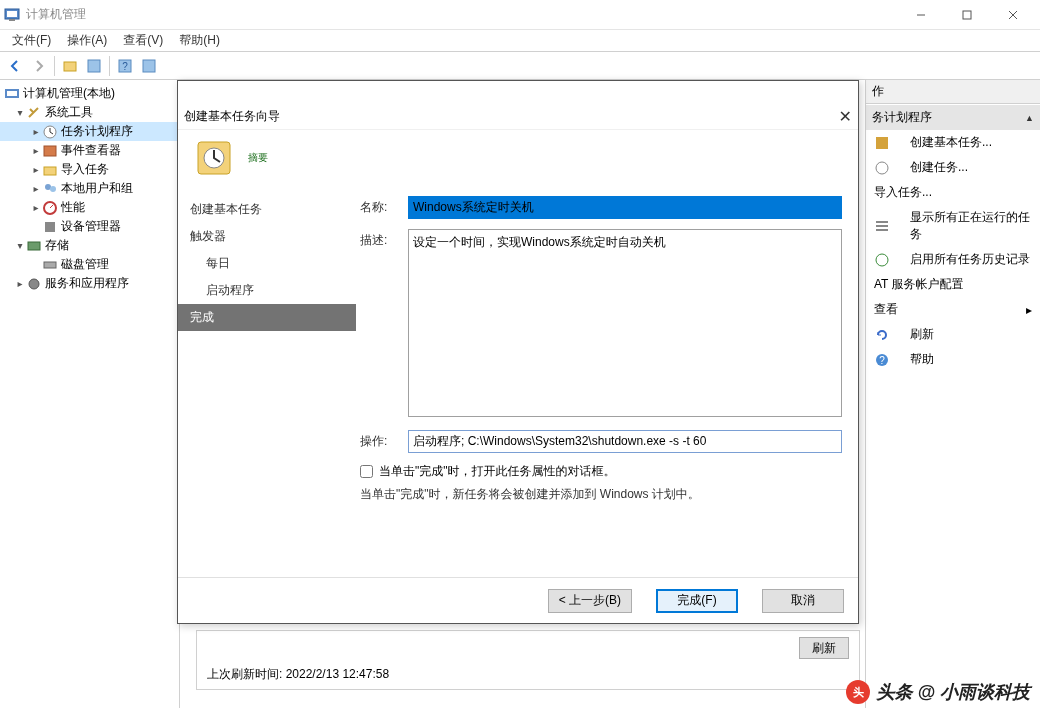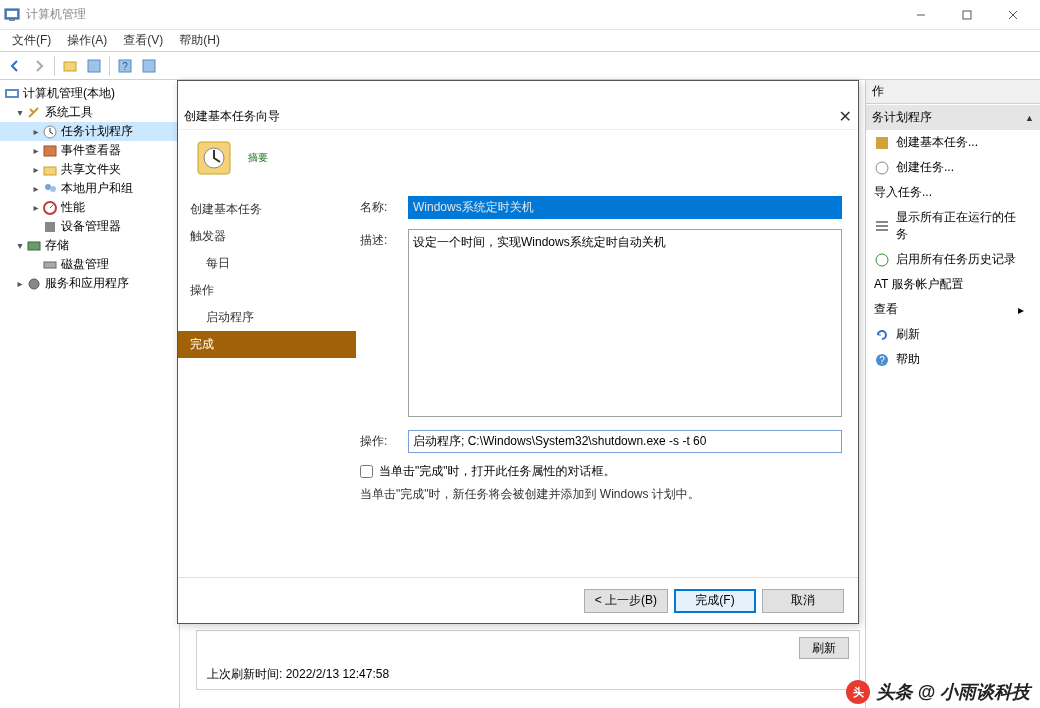--- a/index.html
+++ b/index.html
@@ -30,47 +30,47 @@
 .tree-panel .ticon { width: 16px; height: 16px; margin-right: 3px; display: inline-flex; align-items: center; justify-content: center; }
 .tree-panel .lvl1 { padding-left: 14px; }
 .tree-panel .lvl2 { padding-left: 30px; }
 .tree-panel .selected { background: #cce8ff; }
 
 .center { flex: 1; position: relative; background: #fff; }
 .right-panel { width: 175px; border-left: 1px solid #d0d0d0; background: #fff; }
 .right-panel .hdr { background: #f0f0f0; padding: 3px 6px; border-bottom: 1px solid #d0d0d0; font-weight: normal; }
 .right-panel .group-title { background: #e5e5e5; padding: 4px 6px; display: flex; justify-content: space-between; align-items: center; border-top: 1px solid #fff; }
 .right-panel .group-title .arrow { font-size: 9px; color: #333; }
-.right-panel .action { padding: 4px 16px 4px 8px; display: flex; align-items: center; gap: 6px; }
+.right-panel .action { padding: 4px 8px 4px 8px; display: flex; align-items: center; gap: 20px; }
 .right-panel .action .aicon { width: 16px; height: 16px; display: inline-flex; align-items: center; justify-content: center; }
 
 
 .wizard { position: absolute; left: 177px; top: 80px; width: 682px; height: 544px; background: #fff; border: 1px solid #555; box-shadow: 2px 2px 8px rgba(0,0,0,0.2); z-index: 100; display: flex; flex-direction: column; }
 .wizard-title { height: 26px; display: flex; align-items: center; padding: 0 6px; background: #fff; border-bottom: 1px solid #f0f0f0; margin-top: 23px; }
 .wizard-title .wt { flex: 1; font-size: 12px; }
 .wizard-title .close { width: 30px; text-align: right; font-size: 16px; color: #333; }
 .wizard-header { height: 56px; display: flex; align-items: center; padding: 0 16px; gap: 14px; }
 .wizard-header .bigicon { width: 40px; height: 40px; }
 .wizard-header h2 { font-size: 10px; font-weight: normal; color: #1a6d1a; }
 .wizard-body { flex: 1; display: flex; }
 .wizard-nav { width: 178px; padding: 10px 0 0 0; }
 .wizard-nav .step { padding: 5px 6px 5px 12px; color: #333; }
 .wizard-nav .step.indent { padding-left: 28px; }
-.wizard-nav .step.completed { background: #a16207; color: #fff; }
+.wizard-nav .step.completed { background: #737373; color: #fff; }
 .wizard-content { flex: 1; padding: 10px 16px 4px 4px; }
 .wizard-content .row { display: flex; align-items: flex-start; margin-bottom: 10px; }
 .wizard-content .lbl { width: 48px; padding-top: 3px; color: #333; }
 .wizard-content .val-input { flex: 1; }
 .wizard-content input[type=text] { width: 100%; height: 23px; padding: 2px 4px; border: 1px solid #7a9fd4; font-size: 12px; }
-.wizard-content input.hl { background: #0078d7; color: #e5e5e5; border: 1px solid #0078d7; }
+.wizard-content input.hl { background: #0078d7; color: #000000; border: 1px solid #0078d7; }
 .wizard-content textarea { width: 100%; height: 188px; padding: 4px; border: 1px solid #a0a0a0; font-size: 12px; font-family: inherit; resize: none; }
 .wizard-content .ro-input { width: 100%; height: 23px; padding: 2px 4px; border: 1px solid #a0a0a0; background: #fff; }
 .wizard-content .chk-row { display: flex; align-items: center; gap: 6px; margin: 8px 0 4px 0; }
 .wizard-content .note { margin: 6px 0; color: #333; }
-.wizard-footer { height: 46px; display: flex; align-items: center; justify-content: flex-end; gap: 6px; padding: 0 14px; border-top: 1px solid #e0e0e0; }
+.wizard-footer { height: 46px; display: flex; align-items: center; justify-content: flex-end; gap: 24px; padding: 0 14px; border-top: 1px solid #e0e0e0; }
 .wizard-footer button { height: 24px; min-width: 82px; padding: 0 10px; border: 1px solid #adadad; background: #e1e1e1; font-size: 12px; }
 .wizard-footer button.primary { border: 2px solid #0078d7; background: #e5f1fb; }
 
 
 .bottom-snip { position: absolute; left: 196px; right: 180px; bottom: 18px; height: 60px; border: 1px solid #d0d0d0; background: #fff; padding: 6px 10px; display: flex; flex-direction: column; justify-content: space-between; }
 .bottom-snip .refresh-btn { position: absolute; right: 10px; top: 6px; height: 22px; padding: 0 12px; border: 1px solid #adadad; background: #e1e1e1; font-size: 12px; }
 .watermark { position: absolute; right: 10px; bottom: 4px; font-size: 18px; font-weight: bold; color: #222; font-style: italic; z-index: 200; display: flex; align-items: center; gap: 6px; }
 .watermark .logo { width: 24px; height: 24px; background: #e63b2e; border-radius: 50%; display: flex; align-items: center; justify-content: center; color: #fff; font-size: 11px; font-style: normal; }
 </style>
 </head>
@@ -188,21 +188,21 @@
         </span>
         <span>事件查看器</span>
       </div>
     <div class="node lvl2">
         <span class="exp">▸</span>
         <span class="ticon">
           <svg width="16" height="16">
             <rect x="2" y="5" width="12" height="8" fill="#f3d27a" stroke="#c9a227"></rect>
           </svg>
         </span>
-        <span>共享文件夹</span>
+        <span>导入任务</span>
       </div>
     <div class="node lvl2">
         <span class="exp">▸</span>
         <span class="ticon">
           <svg width="16" height="16">
             <circle cx="6" cy="6" r="3" fill="#7aa3d4"></circle>
             <circle cx="11" cy="8" r="3" fill="#9cc3e8"></circle>
           </svg>
         </span>
         <span>本地用户和组</span>
@@ -347,21 +347,20 @@
           <path d="M20 12 L20 20 L26 24" stroke="#333" fill="none" stroke-width="2"></path>
         </svg>
     </span>
     <h2>摘要</h2>
   </div>
   <div class="wizard-body">
     <div class="wizard-nav">
       <div class="step">创建基本任务</div>
       <div class="step">触发器</div>
       <div class="step indent">每日</div>
-      <div class="step">操作</div>
       <div class="step indent">启动程序</div>
       <div class="step completed">完成</div>
     </div>
     <div class="wizard-content">
       <div class="row">
         <span class="lbl">名称:</span>
         <div class="val-input"><input type="text" class="hl" value="Windows系统定时关机" style=""></div>
       </div>
       <div class="row">
         <span class="lbl">描述:</span>

